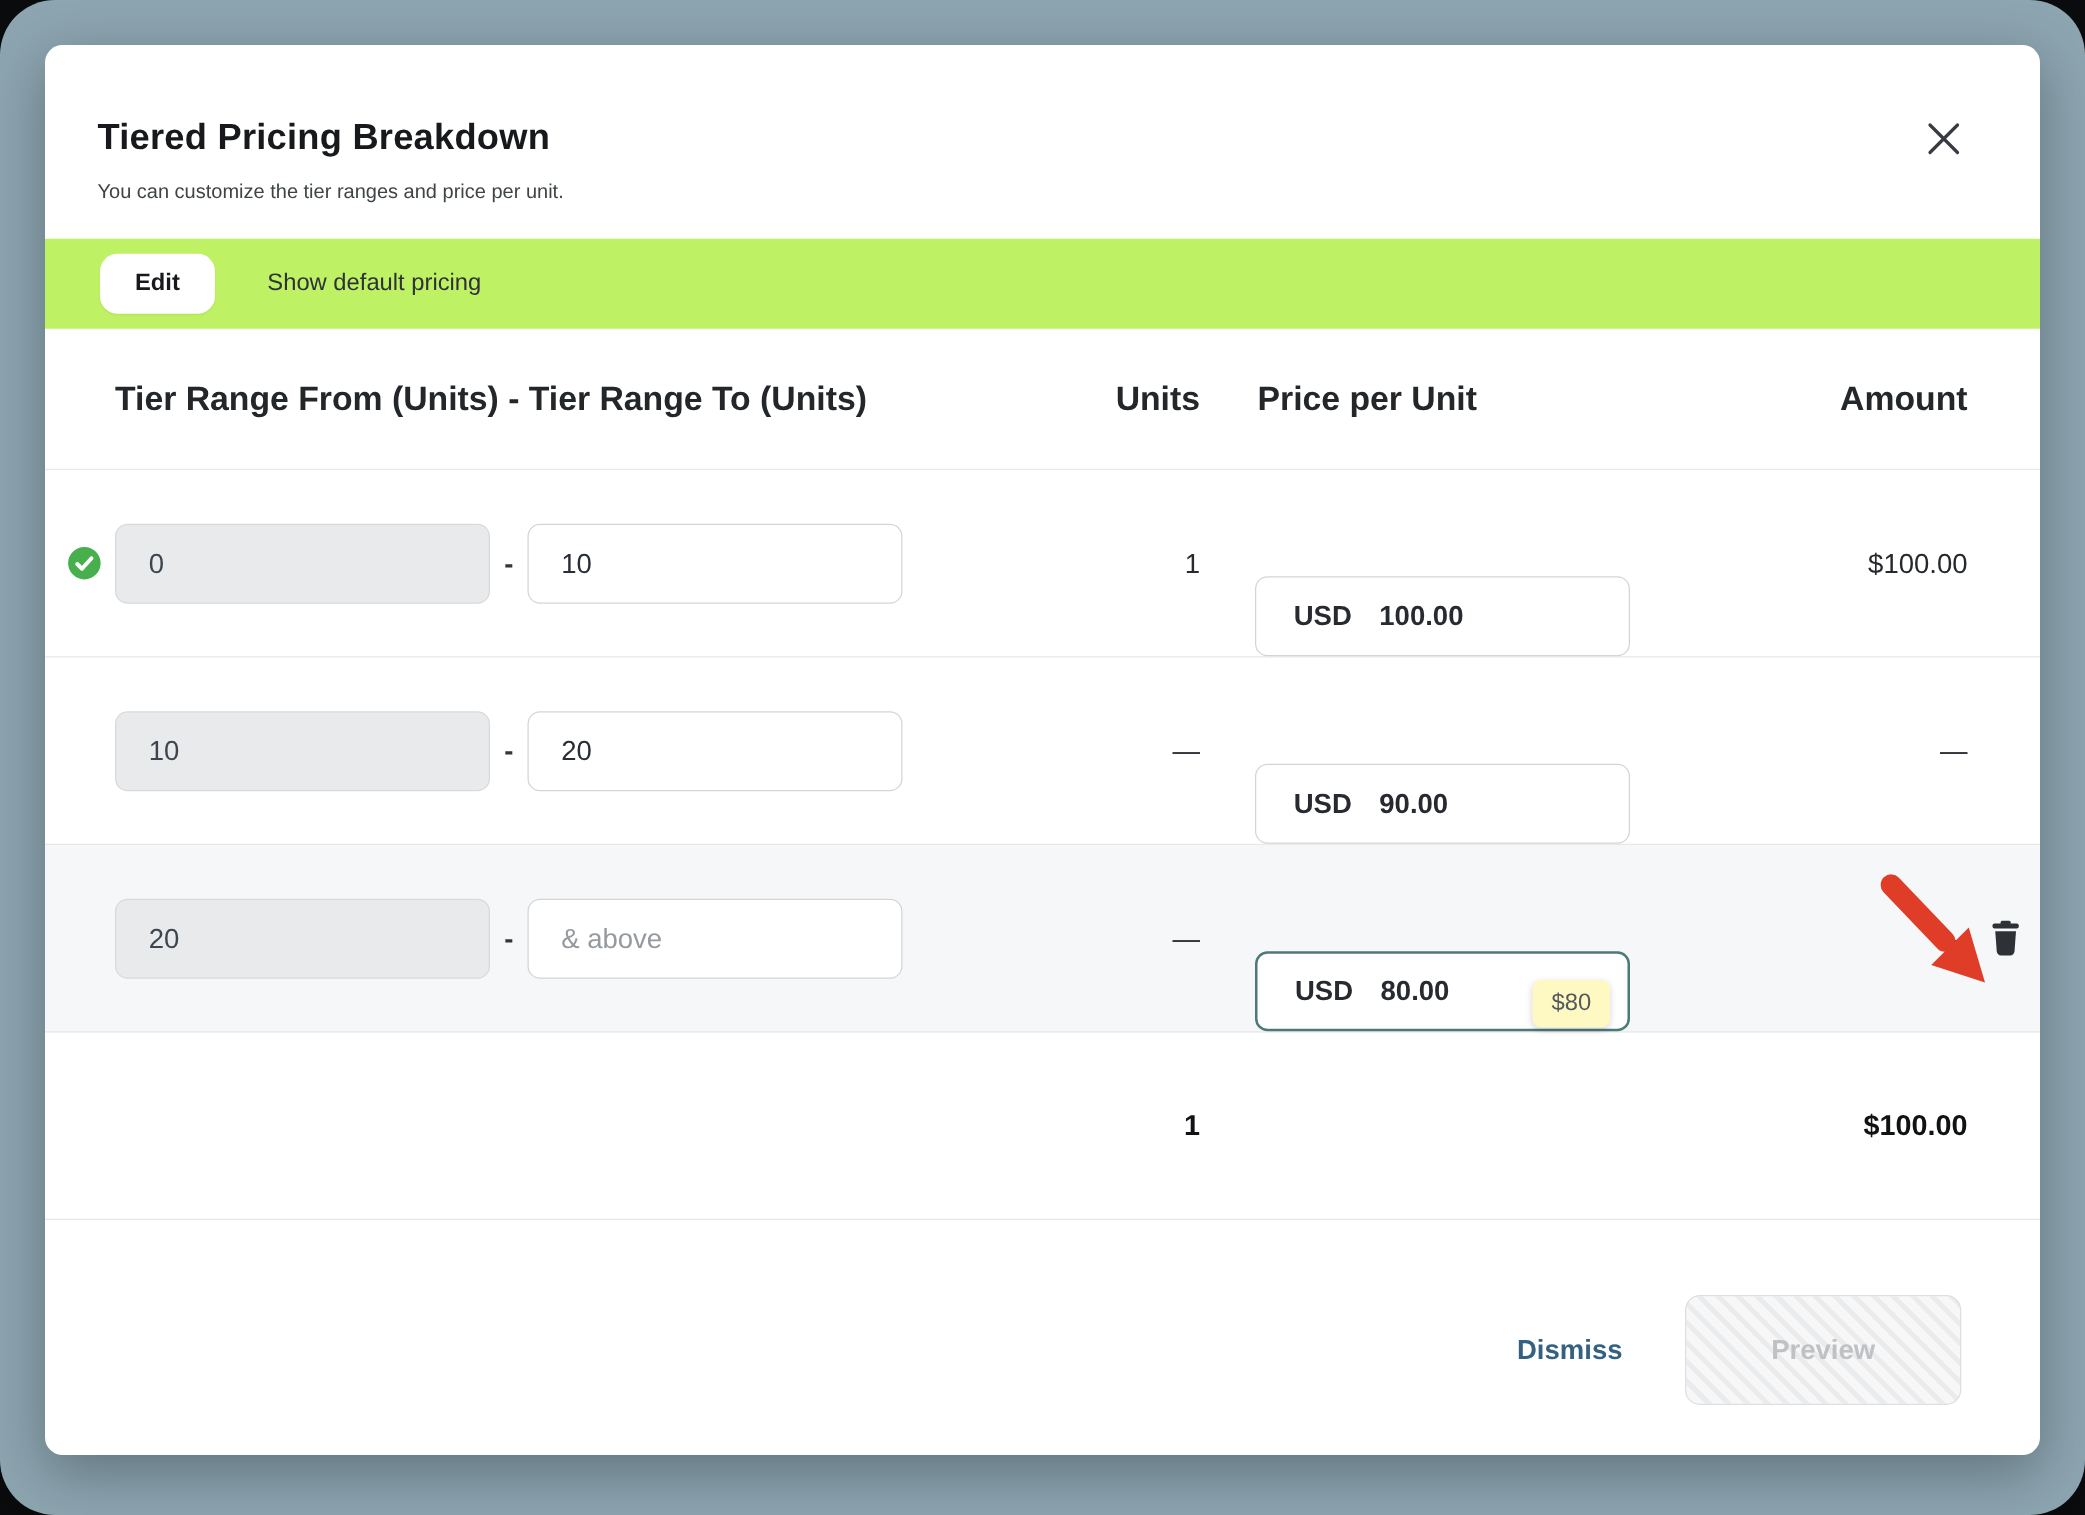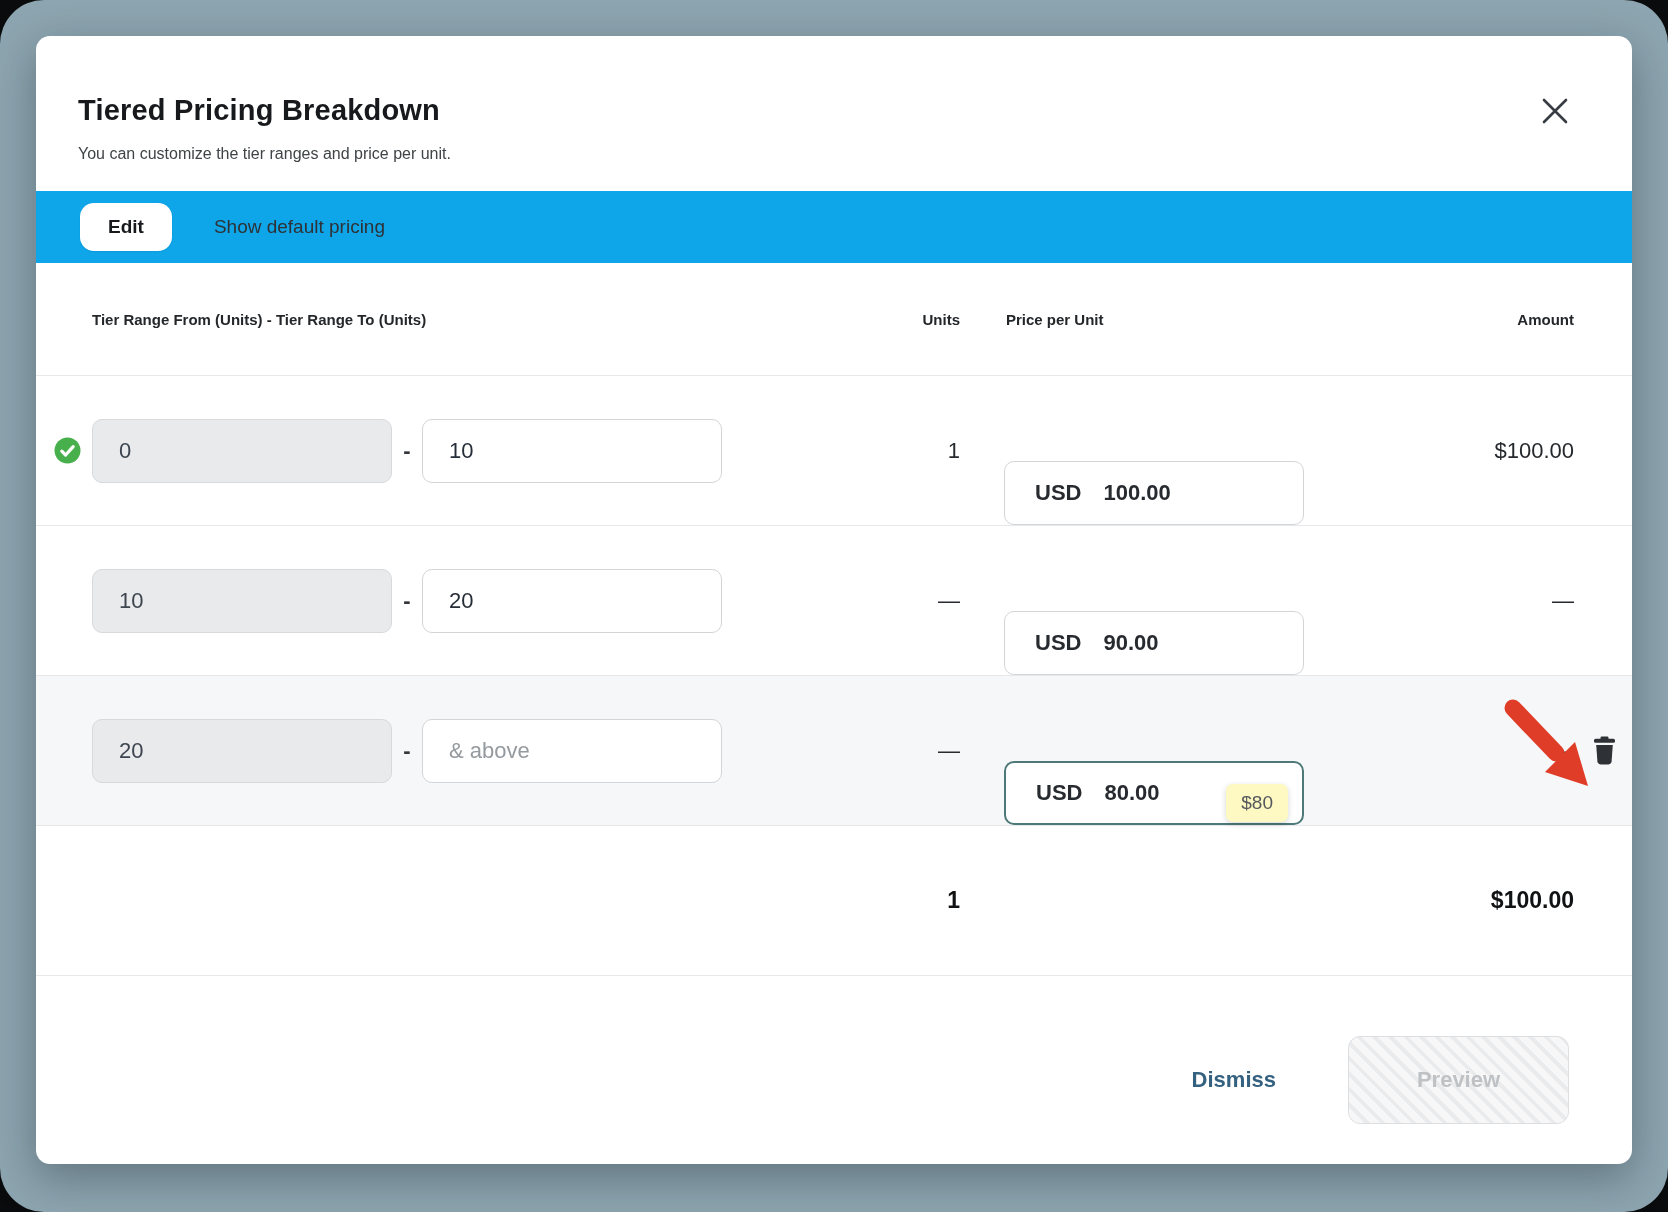--- a/index.html
+++ b/index.html
@@ -27,36 +27,36 @@
   .modal-header { padding:57px 44px 0 42px; height:155px; position:relative; }
   .modal-title { font-size:29px; font-weight:700; color:#17191c; line-height:34px; letter-spacing:.2px; }
   .modal-subtitle { font-size:16px; color:#3f4447; line-height:26px; margin-top:14px; }
   .close-btn {
     position:absolute; top:56px; right:58px;
     width:38px; height:38px; border:none; background:transparent; cursor:pointer;
     display:flex; align-items:center; justify-content:center;
   }
 
   
-  .toolbar { height:72px; background:#0ea5e9; display:flex; align-items:center; padding:0 44px; gap:42px; flex:none; }
+  .toolbar { height:72px; background:#bef264; display:flex; align-items:center; padding:0 44px; gap:42px; flex:none; }
   .edit-pill {
     background:#ffffff; border:none; border-radius:14px; height:48px; padding:0 28px;
     font-family:inherit; font-size:19px; font-weight:700; color:#17191c;
     display:flex; align-items:center; box-shadow:0 1px 2px rgba(0,0,0,.07); cursor:pointer;
   }
   .show-default { font-size:19px; color:#2e3236; cursor:pointer; }
 
   
   .grid-cols {
     display:grid;
     grid-template-columns:38px 300px 30px 300px 238px 44px 300px 270px 44px;
     align-items:center;
     padding:0 14px 0 18px;
   }
-  .table-header { height:113px; border-bottom:1.5px solid #e7e8ea; font-size:15px; font-weight:700; color:#24272a; flex:none; }
+  .table-header { height:113px; border-bottom:1.5px solid #e7e8ea; font-size:27px; font-weight:700; color:#24272a; flex:none; }
   .th-range { grid-column:2 / 5; }
   .th-units { grid-column:5; text-align:right; }
   .th-price { grid-column:7; padding-left:2px; }
   .th-amount { grid-column:8; text-align:right; }
 
   .tier-row { height:150px; border-bottom:1.5px solid #e7e8ea; flex:none; position:relative; }
   .tier-row.highlight { background:#f6f7f9; }
 
   .icon-cell { display:flex; align-items:center; }
   .num-input {
@@ -83,21 +83,21 @@
     padding:7px 15px; border-radius:7px; box-shadow:0 2px 6px rgba(0,0,0,.16);
     white-space:nowrap;
   }
 
   .total-row { height:150px; border-bottom:1.5px solid #e7e8ea; flex:none; font-weight:700; }
   .total-label { grid-column:4; text-align:right; font-size:23px; color:#101214; }
   .total-units { grid-column:5; text-align:right; font-size:23px; color:#101214; }
   .total-amount { grid-column:8; text-align:right; font-size:23px; color:#101214; }
 
   
-  .modal-footer { flex:1; display:flex; align-items:center; justify-content:flex-end; gap:72px; padding:20px 63px 0 0; }
+  .modal-footer { flex:1; display:flex; align-items:center; justify-content:flex-end; gap:50px; padding:20px 63px 0 0; }
   .dismiss-btn { border:none; background:transparent; font-family:inherit; font-size:22px; font-weight:700; color:#34617f; cursor:pointer; }
   .preview-btn {
     width:221px; height:88px; border-radius:12px; border:1.5px solid #dcdee1;
     font-family:inherit; font-size:22px; font-weight:700; color:#bfc2c5;
     background:repeating-linear-gradient(45deg, #eaebed 0 4px, #f7f7f8 4px 11px);
     cursor:default;
   }
 
   .pointer-arrow { position:absolute; left:1424px; top:630px; z-index:10; pointer-events:none; }
 </style>

